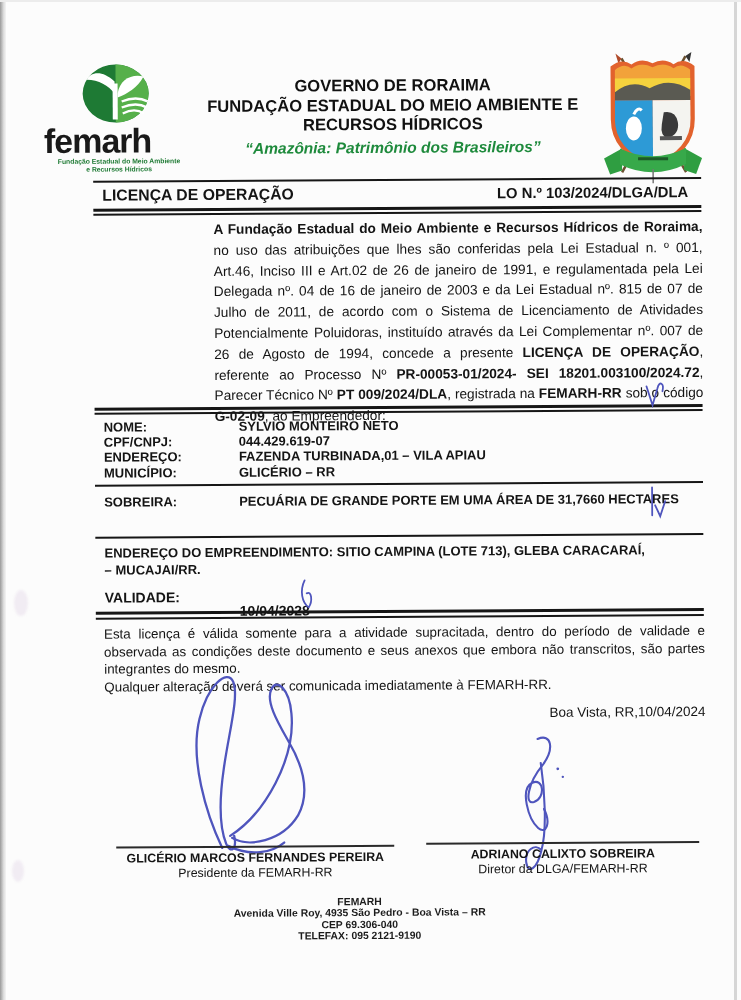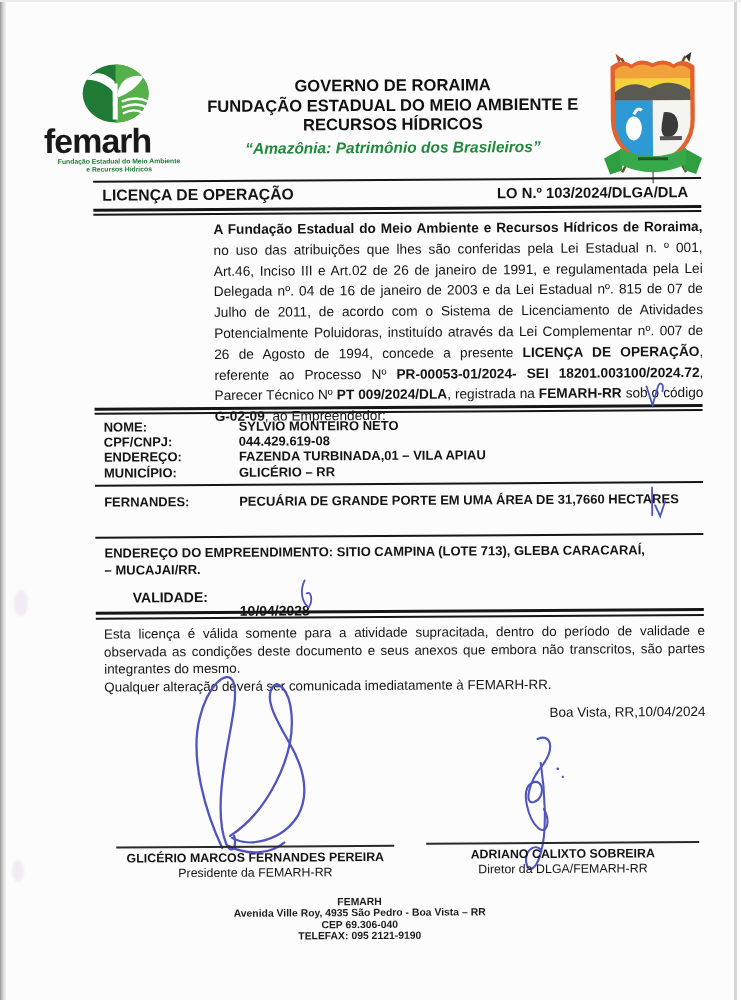--- a/index.html
+++ b/index.html
@@ -114,45 +114,45 @@
   <div class="abs rule" style="left:95px;top:406px;width:608px;height:2.5px;"></div>
   <div class="abs rule" style="left:95px;top:410.5px;width:608px;height:2.5px;"></div>
 
   <div class="abs" style="left:104px;top:418px;width:600px;">
     <div class="reg-row">
       <span class="reg-label">NOME:</span>
       <span>SYLVIO MONTEIRO NETO</span>
     </div>
     <div class="reg-row">
       <span class="reg-label">CPF/CNPJ:</span>
-      <span>044.429.619-08</span>
+      <span>044.429.619-07</span>
     </div>
     <div class="reg-row">
       <span class="reg-label">ENDEREÇO:</span>
       <span>FAZENDA TURBINADA,01 – VILA APIAU</span>
     </div>
     <div class="reg-row">
       <span class="reg-label">MUNICÍPIO:</span>
       <span>GLICÉRIO – RR</span>
     </div>
   </div>
 
   <div class="abs rule" style="left:95px;top:483px;width:608px;height:1.5px;"></div>
 
-  <div class="abs act-label" style="left:104px;top:493px;">FERNANDES:</div>
+  <div class="abs act-label" style="left:104px;top:493px;">SOBREIRA:</div>
   <div class="abs act-value" style="left:239px;top:493px;width:454px;">PECUÁRIA DE GRANDE PORTE EM UMA ÁREA DE 31,7660 HECTARES</div>
 
   <div class="abs rule" style="left:95px;top:535px;width:608px;height:1.5px;"></div>
 
   <div class="abs ent" style="left:104px;top:544px;width:602px;">
     <div>ENDEREÇO DO EMPREENDIMENTO: SITIO CAMPINA (LOTE 713), GLEBA CARACARAÍ,</div>
     <div>– MUCAJAI/RR.</div>
   </div>
 
-  <div class="abs validade" style="left:104px;top:588px;margin-left:28px;">VALIDADE:</div>
+  <div class="abs validade" style="left:104px;top:588px;">VALIDADE:</div>
   <div class="abs validade" style="left:239px;top:602px;">10/04/2028</div>
 
   <div class="abs rule" style="left:95px;top:610px;width:608px;height:3px;"></div>
   <div class="abs rule" style="left:95px;top:615.5px;width:608px;height:2px;"></div>
 
   <div class="abs terms" style="left:103px;top:624px;width:601px;">
     <div>Esta licença é válida somente para a atividade supracitada, dentro do período de validade e observada as condições deste documento e seus anexos que embora não transcritos, são partes integrantes do mesmo.</div>
     <div>Qualquer alteração deverá ser comunicada imediatamente à FEMARH-RR.</div>
   </div>
 

